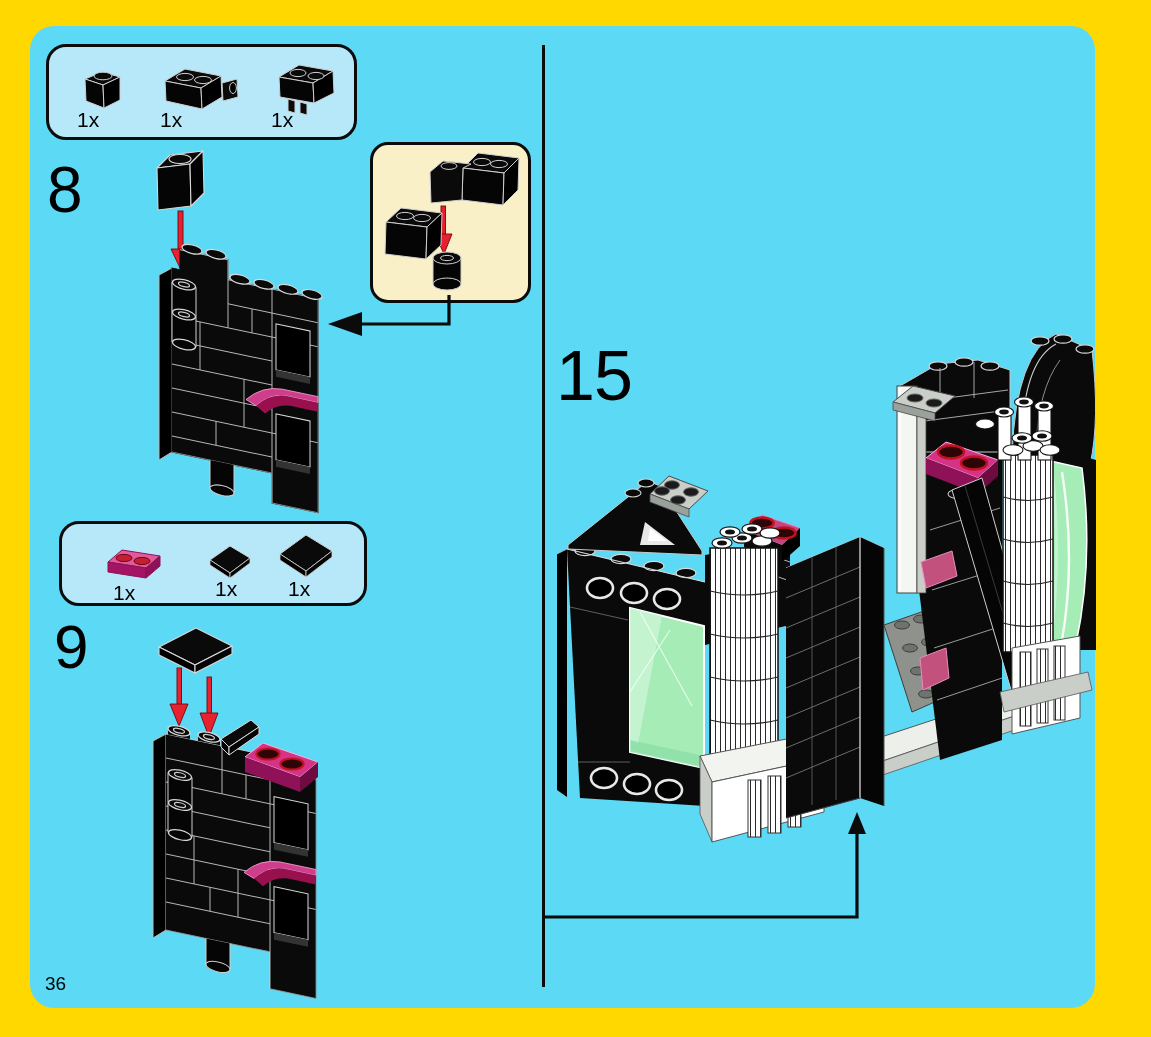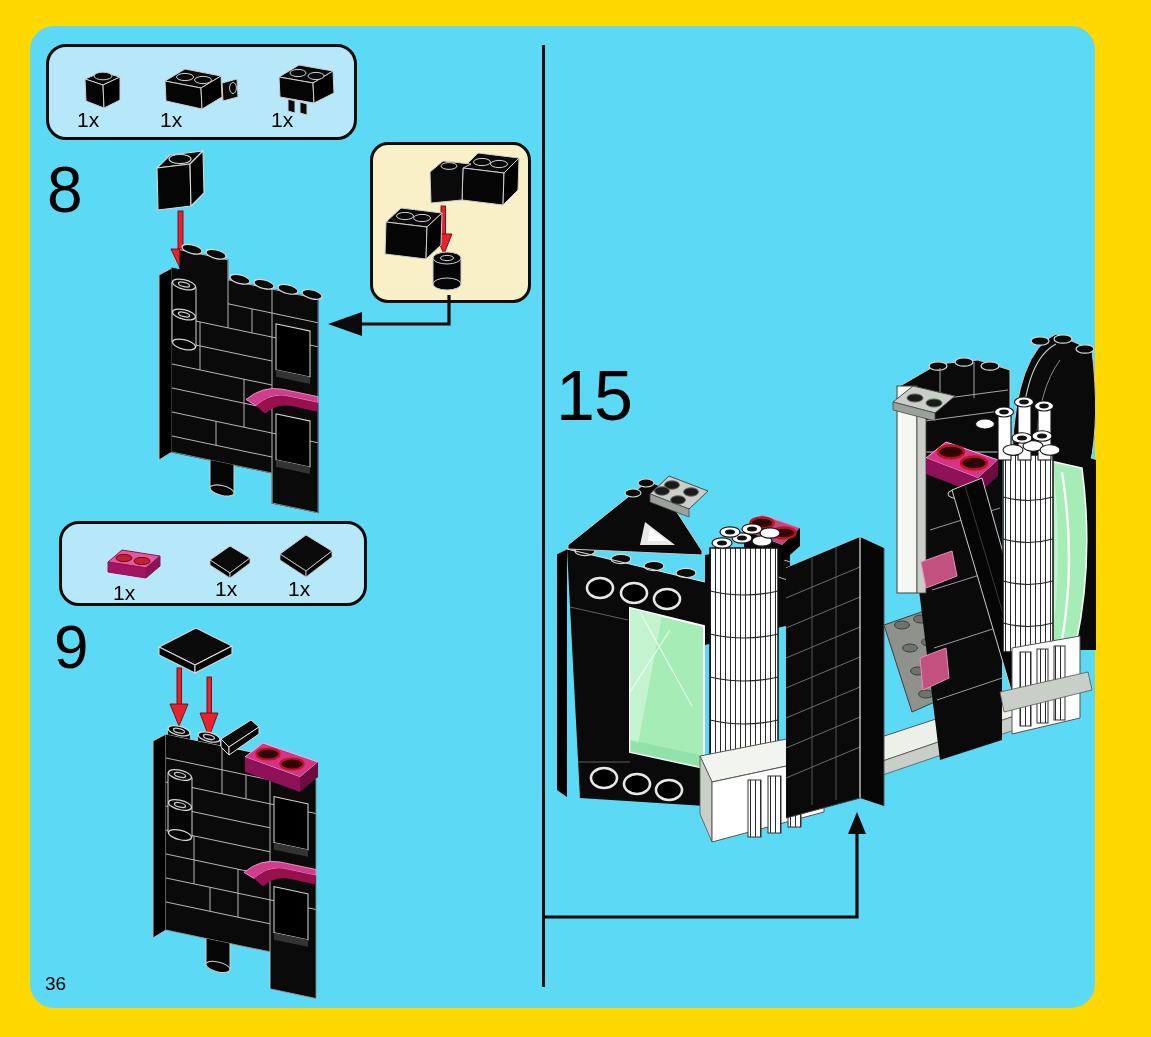--- a/index.html
+++ b/index.html
@@ -7,21 +7,21 @@
   .page{position:absolute;left:0;top:0;width:1151px;height:1037px;background:#FFD800;}
   .sheet{position:absolute;left:30px;top:26px;width:1065px;height:982px;background:#5CD9F5;border-radius:24px;}
   .divider{position:absolute;left:542px;top:45px;width:3px;height:942px;background:#0b0b0b;}
   .parts-box{position:absolute;background:#B7E8FA;border:3px solid #0b0b0b;border-radius:20px;}
   .pb8{left:46px;top:44px;width:305px;height:90px;}
   .pb9{left:59px;top:521px;width:302px;height:79px;}
   .qty{position:absolute;color:#000;font-size:21px;line-height:1;}
   .stepnum{position:absolute;color:#000;line-height:0.75;letter-spacing:-1px;}
   .sn8{left:47px;top:166px;font-size:64px;}
   .sn9{left:54px;top:624px;font-size:62px;}
-  .sn15{left:556px;top:370px;font-size:70px;}
+  .sn15{left:556px;top:350px;font-size:70px;}
   .pagenum{position:absolute;left:45px;top:973px;font-size:19px;color:#000;}
   .callout{position:absolute;left:370px;top:142px;width:155px;height:155px;background:#FAF0C8;border:3px solid #0b0b0b;border-radius:18px;}
   svg{position:absolute;overflow:visible;}
 </style>
 </head>
 <body>
 
 <div class="page">
   <div class="sheet"></div>
   <div class="divider"></div>

